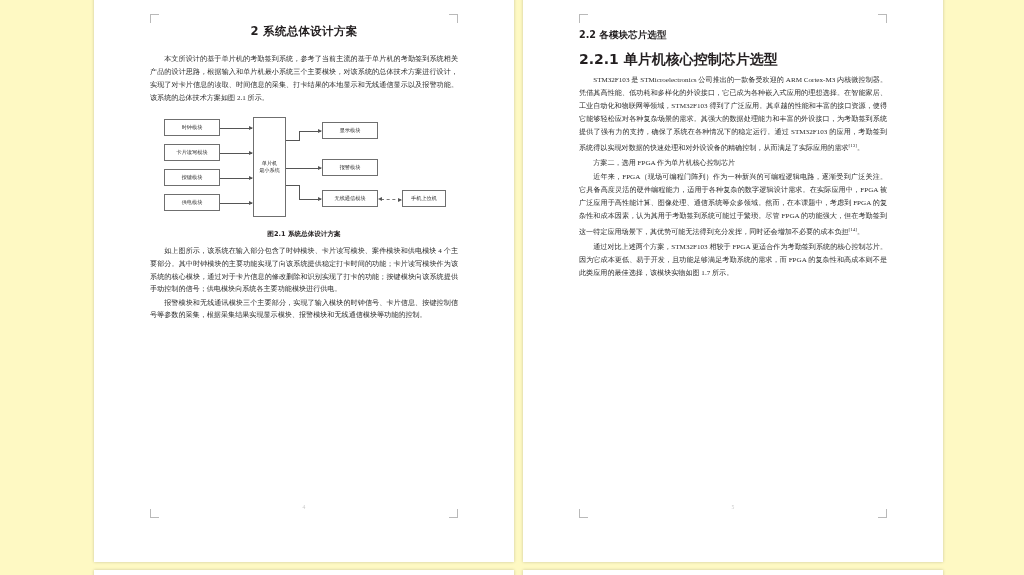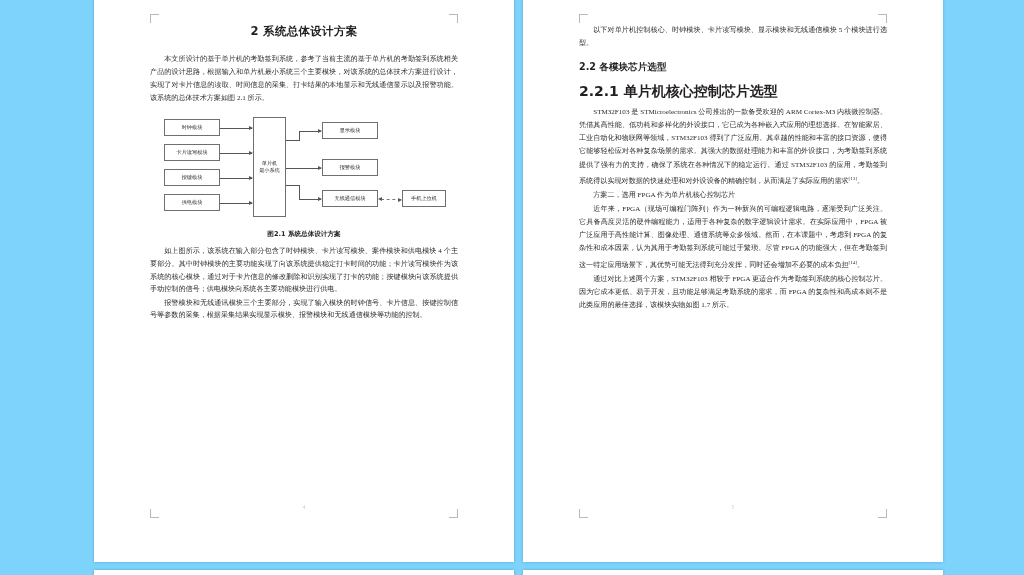--- a/index.html
+++ b/index.html
@@ -6,21 +6,21 @@
   html, body {
     margin: 0; padding: 0;
     width: 1024px; height: 575px;
     background: #eceded;
     font-family: "Liberation Serif", "DejaVu Serif", serif;
     overflow: hidden;
   }
   #viewer {
     position: relative;
     width: 1024px; height: 575px;
-    background: #7dd3fc;
+    background: #fef9c3;
   }
   .page {
     position: absolute;
     background: #ffffff;
     box-shadow: 0 0 3px rgba(0,0,0,0.20);
   }
   #page-left  { left: 94px;  top: -6px; width: 420px; height: 568px; }
   #page-right { left: 523px; top: -6px; width: 420px; height: 568px; }
   #page-left-next  { left: 94px;  top: 570px; width: 420px; height: 40px; }
   #page-right-next { left: 523px; top: 570px; width: 420px; height: 40px; }
@@ -183,21 +183,20 @@
   </div>
 
   <div class="page" id="page-right">
     <div class="crop tl" style="left:56px;  top:20px;"></div>
     <div class="crop tr" style="right:56px; top:20px;"></div>
     <div class="crop bl" style="left:56px;  bottom:44px;"></div>
     <div class="crop br" style="right:56px; bottom:44px;"></div>
 
     <div class="content">
 
-      <p class="body" style="margin-top:6px;">以下对单片机控制核心、时钟模块、卡片读写模块、显示模块和无线通信模块 5 个模块进行选型。</p>
 
       <div class="h2">2.2 各模块芯片选型</div>
 
       <div class="h3">2.2.1 单片机核心控制芯片选型</div>
 
 
       <p class="body">
         <span>STM32F103 是 STMicroelectronics 公司推出的一款备受欢迎的 ARM Cortex-M3 内核微控制器。凭借其高性能、低功耗和多样化的外设接口，它已成为各种嵌入式应用的理想选择。在智能家居、工业自动化和物联网等领域，STM32F103 得到了广泛应用。其卓越的性能和丰富的接口资源，使得它能够轻松应对各种复杂场景的需求。其强大的数据处理能力和丰富的外设接口，为考勤签到系统提供了强有力的支持，确保了系统在各种情况下的稳定运行。通过 STM32F103 的应用，考勤签到系统得以实现对数据的快速处理和对外设设备的精确控制，从而满足了实际应用的需求</span><sup>[13]</sup>。
       </p>
 

